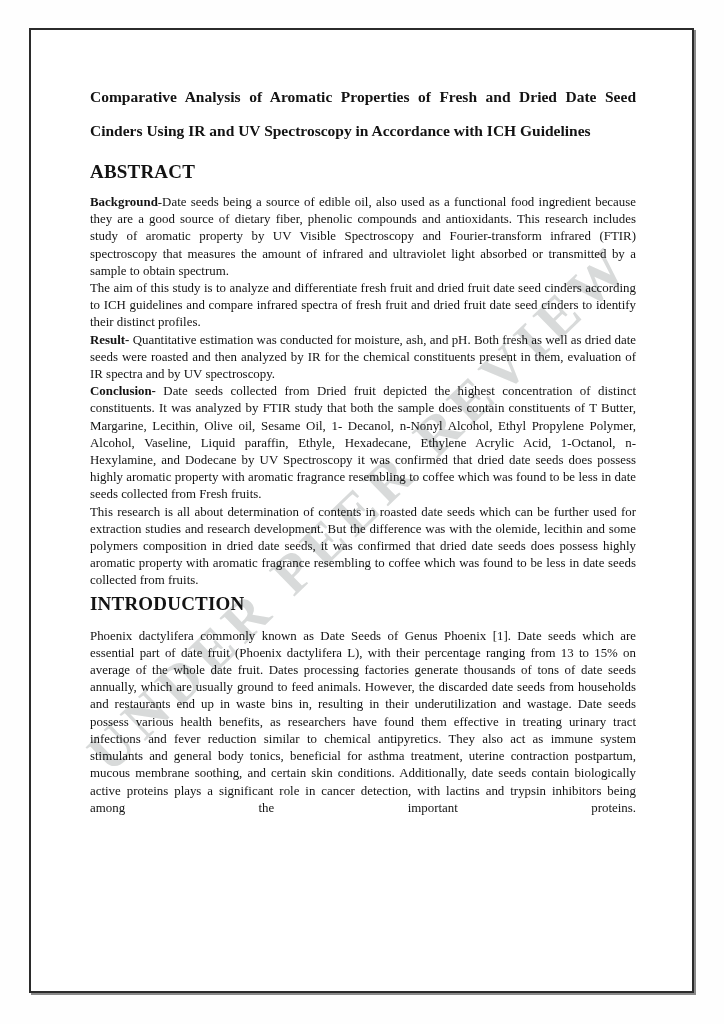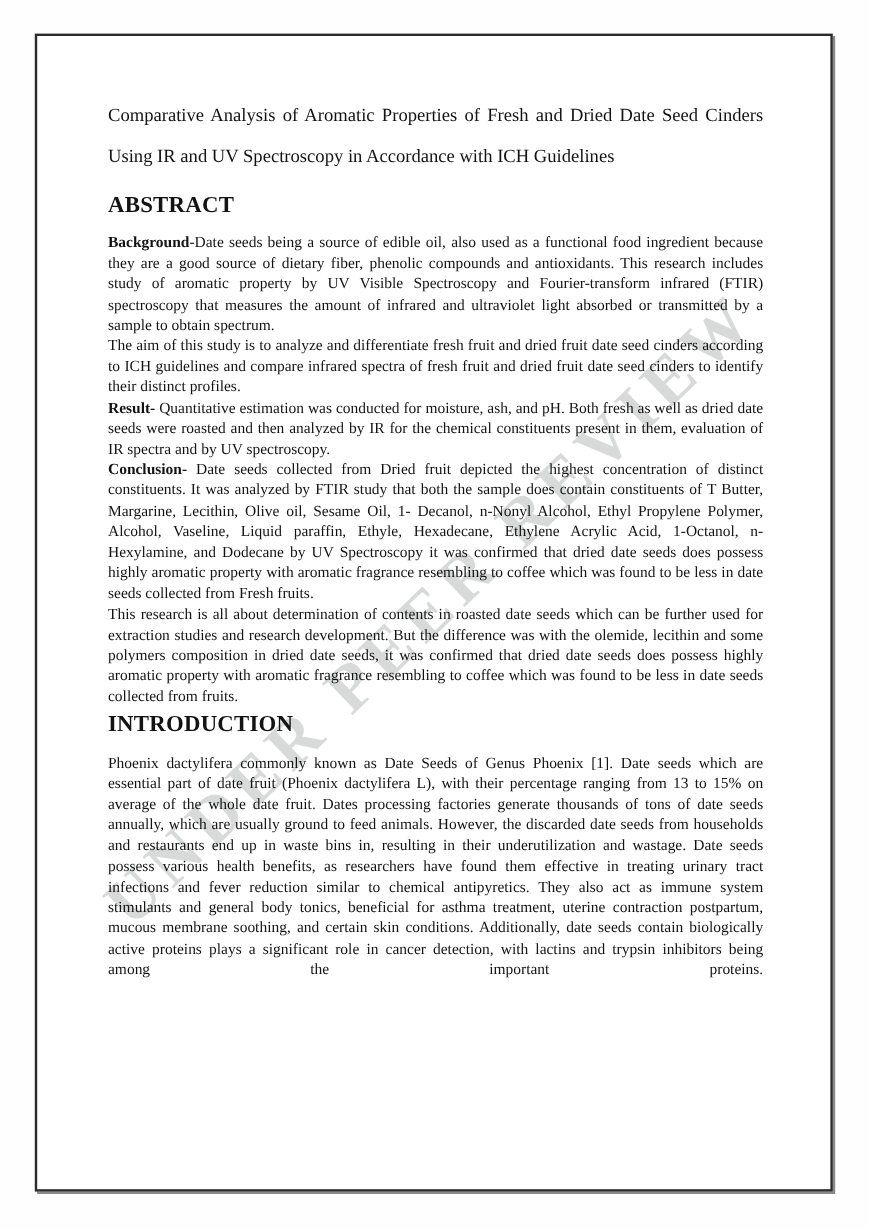--- a/index.html
+++ b/index.html
@@ -35,21 +35,21 @@
     z-index: 0;
     pointer-events: none;
   }
   .content {
     position: relative;
     z-index: 1;
     padding: 50px 56px 0 59px;
   }
   .paper-title {
     font-size: 15.5px;
-    font-weight: normal;
+    font-weight: bold;
     line-height: 34px;
     text-align: justify;
     margin: 0 0 13px 0;
   }
   .section-heading {
     font-size: 19px;
     font-weight: bold;
     margin: 0 0 11px 0;
     letter-spacing: 0.2px;
   }

